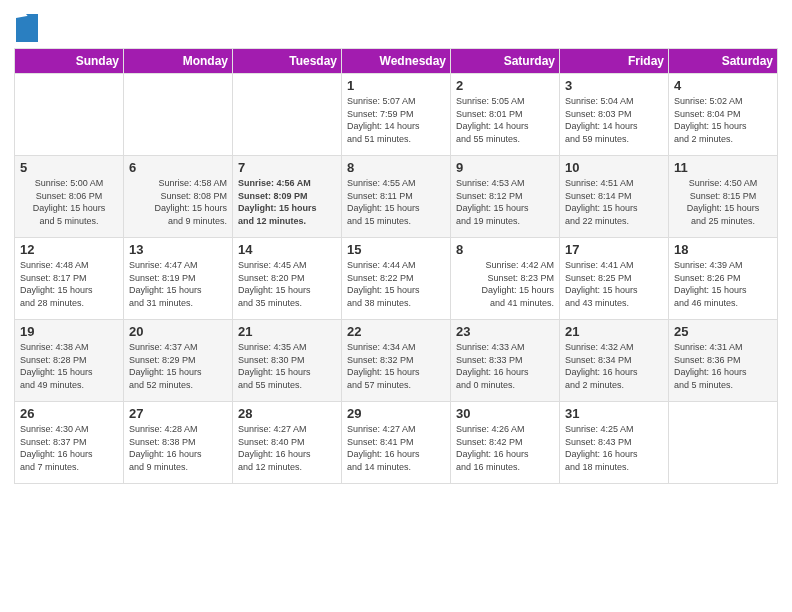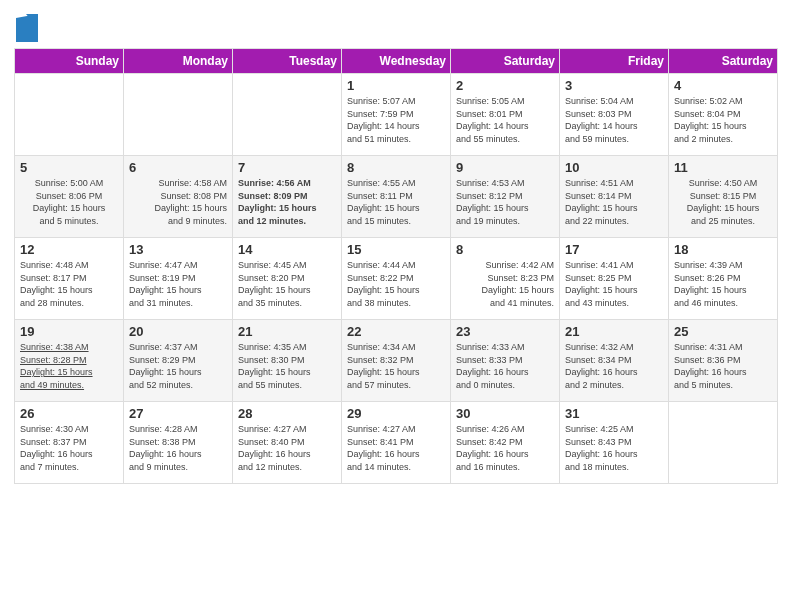--- a/index.html
+++ b/index.html
@@ -264,21 +264,21 @@
             <span class="day-number">18</span>
             <div class="cell-info" style="white-space: pre-line;">Sunrise: 4:39 AM
 Sunset: 8:26 PM
 Daylight: 15 hours
 and 46 minutes.</div>
           </td>
         </tr>
         <tr>
           <td>
             <span class="day-number">19</span>
-            <div class="cell-info" style="white-space: pre-line; text-decoration: underline;">Sunrise: 4:38 AM
+            <div class="cell-info" style="white-space: pre-line;">Sunrise: 4:38 AM
 Sunset: 8:28 PM
 Daylight: 15 hours
 and 49 minutes.</div>
           </td>
           <td>
             <span class="day-number">20</span>
             <div class="cell-info" style="white-space: pre-line;">Sunrise: 4:37 AM
 Sunset: 8:29 PM
 Daylight: 15 hours
 and 52 minutes.</div>

